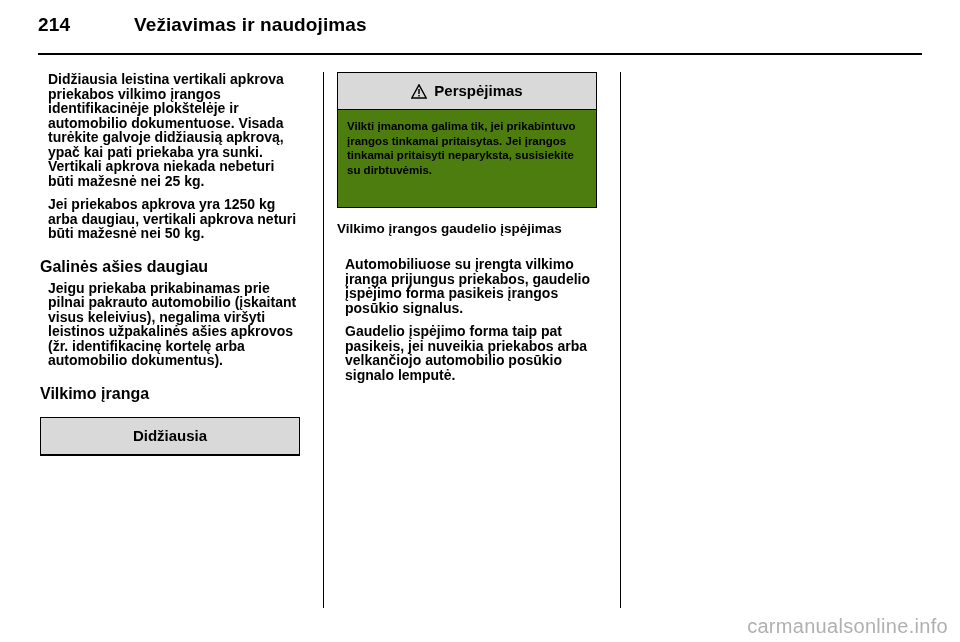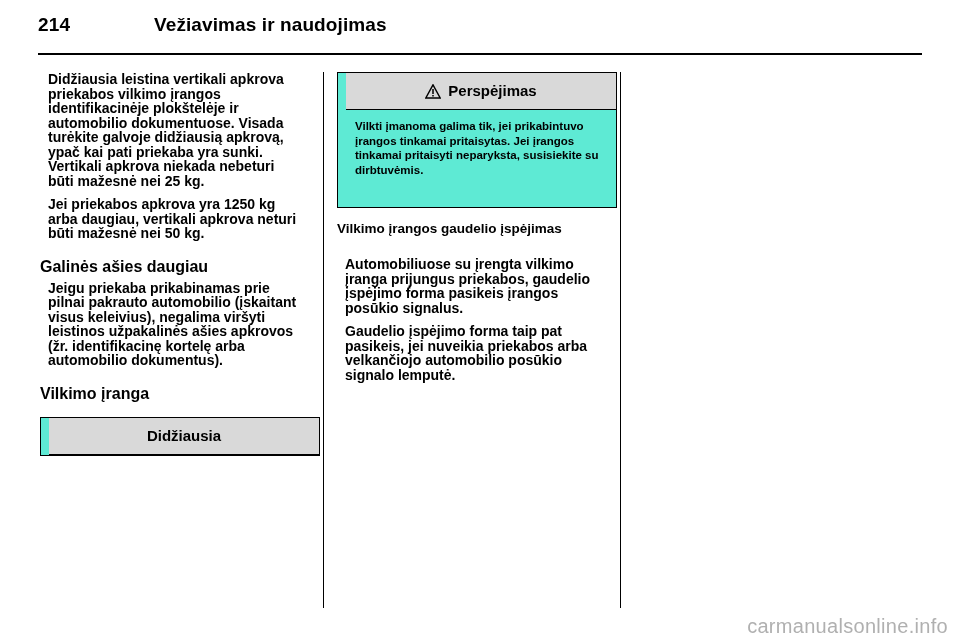--- a/index.html
+++ b/index.html
@@ -39,21 +39,20 @@
     letter-spacing: 0.2px;
   }
   .chapter-title {
     position: absolute;
     left: 96px;
     top: 0;
     font-size: 19px;
     font-weight: bold;
     color: #000;
     letter-spacing: 0.1px;
-    margin-left: 20px;
   }
   .header-rule {
     position: absolute;
     left: 38px;
     top: 53px;
     width: 884px;
     height: 2px;
     background: #000;
   }
   
@@ -94,24 +93,23 @@
     margin: 13px 0 20px 0;
     font-size: 13.5px;
     font-weight: bold;
     color: #000;
     line-height: 16px;
   }
   
   .box {
     border: 1px solid #000;
     margin-top: 14px;
-    background: #5eead4;
-    width: 280px;
+    background: #4d7c0f;
+    width: 260px;
     box-sizing: border-box;
-    padding-left: 8px;
   }
   .box-head {
     background: #d9d9d9;
     border-bottom: 1px solid #000;
     text-align: center;
     font-size: 15px;
     font-weight: bold;
     padding: 9px 6px 10px 6px;
     color: #000;
     display: flex;

